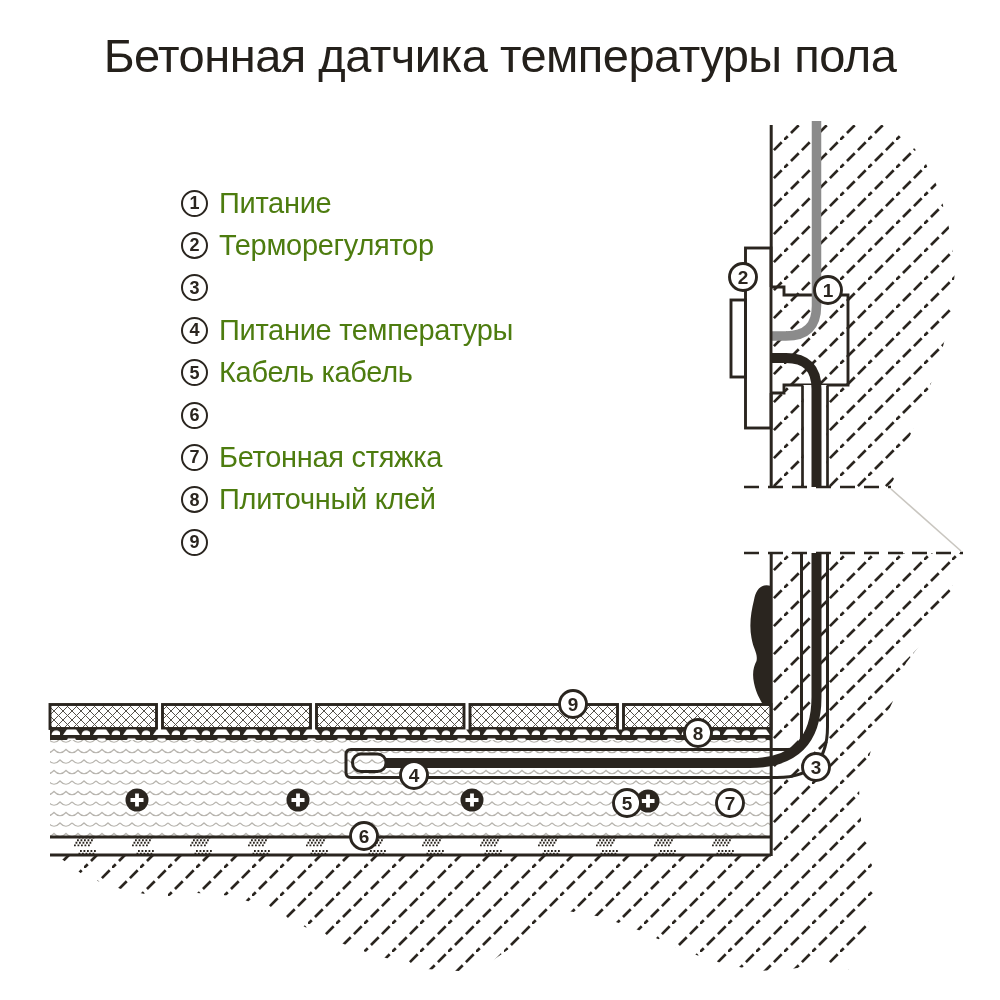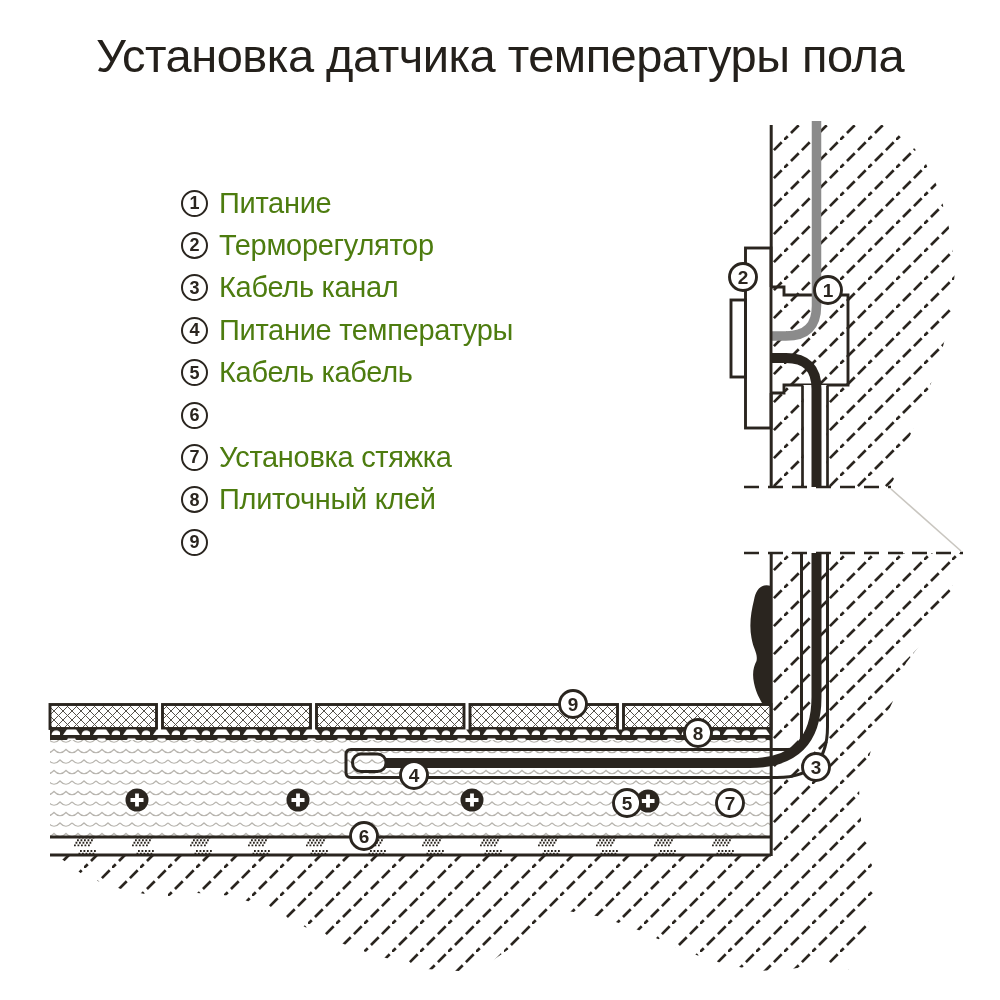--- a/index.html
+++ b/index.html
@@ -42,49 +42,48 @@
   .ink-s{stroke:var(--ink);fill:none;}
   .ink-f{fill:var(--ink);}
   .badge-circle{fill:#ffffff;stroke:var(--ink);stroke-width:2.9;}
   .badge-num{font-family:"Liberation Sans",sans-serif;font-size:19px;font-weight:700;fill:var(--ink);text-anchor:middle;}
 </style>
 </head>
 <body>
 
 <div id="stage">
 
-  <h1 id="page-title">Установка датчика температуры пола</h1>
+  <h1 id="page-title">Бетонная датчика температуры пола</h1>
 
   <div id="legend">
     <div class="legend-row">
       <span class="legend-badge">1</span>
       <span class="legend-label">Питание</span>
     </div>
     <div class="legend-row">
       <span class="legend-badge">2</span>
       <span class="legend-label">Терморегулятор</span>
     </div>
     <div class="legend-row">
       <span class="legend-badge">3</span>
-      <span class="legend-label">Кабель канал</span>
     </div>
     <div class="legend-row">
       <span class="legend-badge">4</span>
       <span class="legend-label">Питание температуры</span>
     </div>
     <div class="legend-row">
       <span class="legend-badge">5</span>
       <span class="legend-label">Кабель кабель</span>
     </div>
     <div class="legend-row">
       <span class="legend-badge">6</span>
     </div>
     <div class="legend-row">
       <span class="legend-badge">7</span>
-      <span class="legend-label">Установка стяжка</span>
+      <span class="legend-label">Бетонная стяжка</span>
     </div>
     <div class="legend-row">
       <span class="legend-badge">8</span>
       <span class="legend-label">Плиточный клей</span>
     </div>
     <div class="legend-row">
       <span class="legend-badge">9</span>
     </div>
   </div>
 

